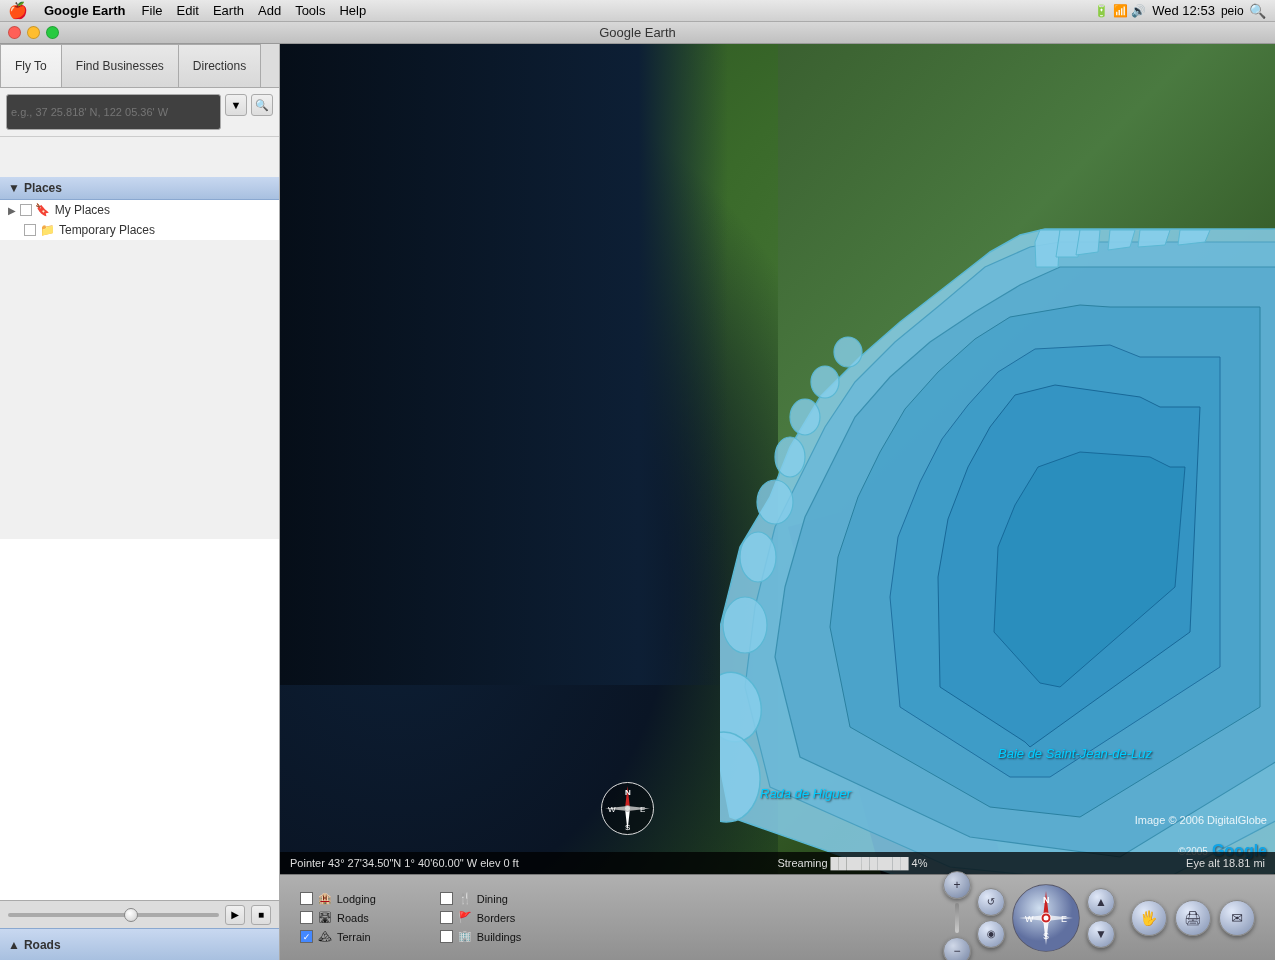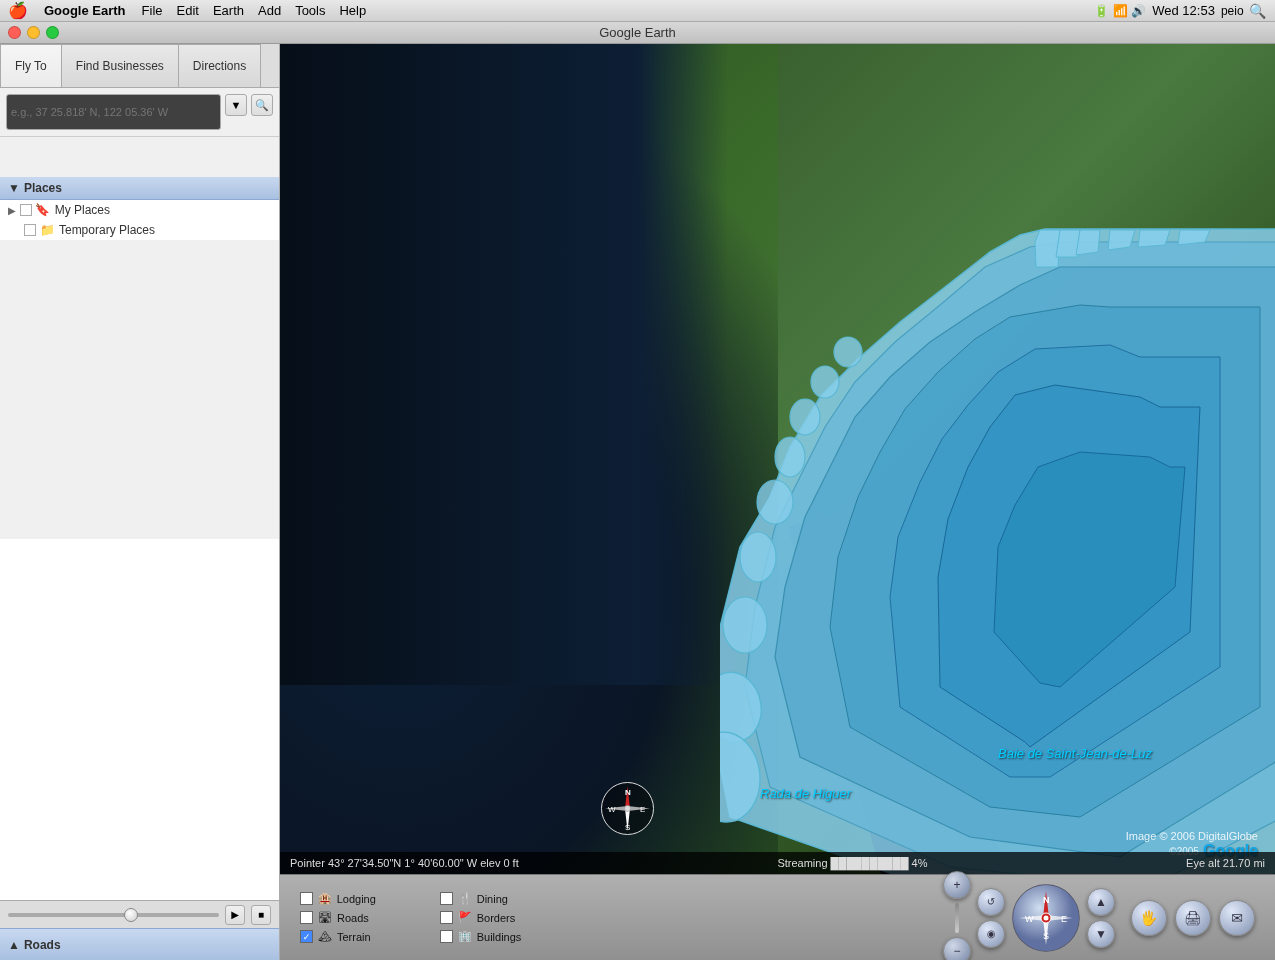--- a/index.html
+++ b/index.html
@@ -138,21 +138,21 @@
     #compass-rose {
       width: 70px; height: 70px; position: relative;
       display: flex; align-items: center; justify-content: center;
     }
     .compass-svg { width: 70px; height: 70px; }
 
     .zoom-col { display: flex; flex-direction: column; align-items: center; gap: 2px; }
 
     
     .map-copyright {
-      position: absolute; bottom: 100px; right: 17px;
+      position: absolute; bottom: 100px; right: 8px;
       font-size: 11px; color: rgba(255,255,255,0.8); text-align: center;
     }
     .google-logo {
       font-size: 16px; font-weight: bold; color: #0ea5e9;
       text-shadow: 1px 1px 2px rgba(0,0,0,0.5);
     }
 
     
     .map-label {
       position: absolute; color: #00ccff; font-size: 13px; font-weight: normal;
@@ -318,30 +318,30 @@
         <text x="25" y="49" font-size="8" fill="white">S</text>
         <text x="40" y="31" font-size="8" fill="white">E</text>
         <text x="8" y="31" font-size="8" fill="white">W</text>
 
         <circle cx="27.5" cy="27.5" r="3" fill="#ddd" stroke="#888" stroke-width="0.5"></circle>
       </svg>
     </div>
 
     <div class="map-copyright">
       <div style="font-size:11px;color:rgba(255,255,255,0.85);">Image © 2006 DigitalGlobe</div>
-      <div style="display:flex;align-items:center;gap:4px;justify-content:flex-end;">
+      <div style="display:flex;align-items:center;gap:4px;justify-content:flex-end;margin-top:16px;">
         <span style="font-size:10px;color:rgba(255,255,255,0.8);">©2005</span>
         <span class="google-logo">Google</span>
       </div>
     </div>
 
     <div id="status-bar">
       <span>Pointer  43°  27'34.50"N    1° 40'60.00" W   elev    0 ft</span>
       <span style="margin-left:auto;">Streaming  ██████████  4%</span>
-      <span style="margin-left:auto;">Eye  alt   21.70 mi</span>
+      <span style="margin-left:auto;">Eye  alt   18.81 mi</span>
     </div>
 
     <div id="bottom-toolbar">
 
       <div id="layer-checks">
         <div class="layer-row">
           <div class="layer-item">
             <div class="layer-checkbox"></div>
             <span>🏨</span>
             <span>Lodging</span>

